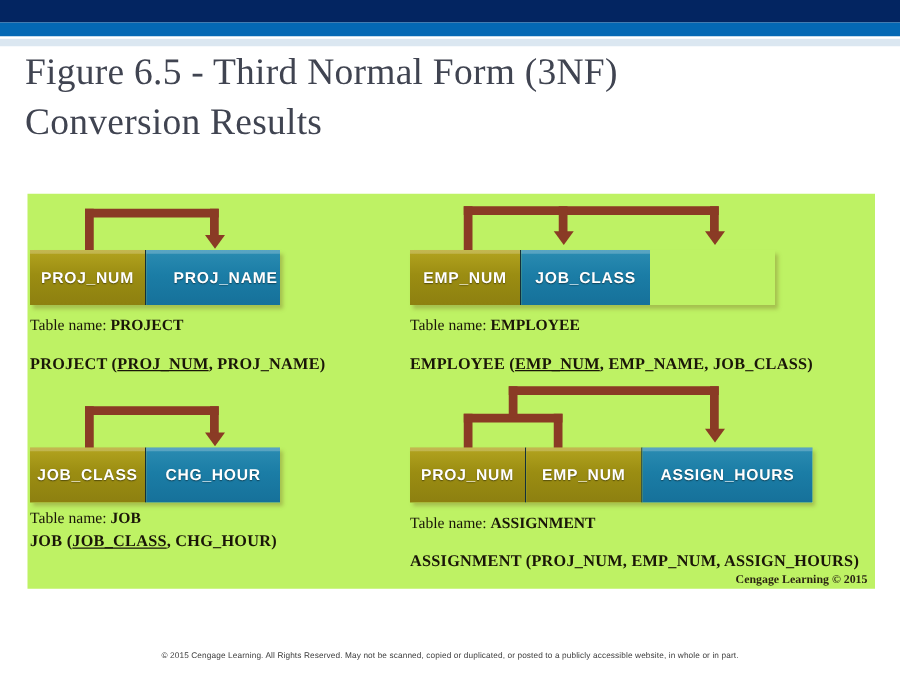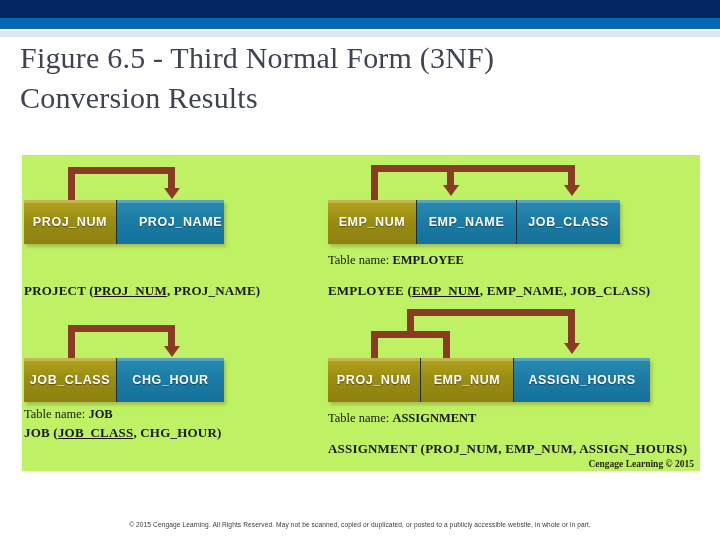--- a/index.html
+++ b/index.html
@@ -89,34 +89,36 @@
   <div class="ar" style="left:46px;top:12px;width:7px;height:34px;"></div>
   <div class="ar" style="left:46px;top:12px;width:107px;height:7px;"></div>
   <div class="ar" style="left:146px;top:12px;width:7px;height:23px;"></div>
   <div class="ah" style="left:141.5px;top:33px;"></div>
 
   <div class="tbl" style="left:2px;top:45px;width:200px;">
     <div class="cell pk" style="width:93px;">PROJ_NUM</div>
     <div class="cell at" style="width:107px;padding-left:20px;">PROJ_NAME</div>
   </div>
 
+  <div class="cap small" style="left:2px;top:98px;">
+    <span class="lite">Table name: </span><span>PROJECT</span>
+  </div>
   <div class="cap big" style="left:2px;top:128px;">
     <span>PROJECT  (</span><span class="pku">PROJ_NUM</span><span>, PROJ_NAME)</span>
   </div>
 
   <div class="ar" style="left:349px;top:10px;width:7px;height:36px;"></div>
   <div class="ar" style="left:349px;top:10px;width:204px;height:7px;"></div>
   <div class="ar" style="left:425px;top:10px;width:7px;height:22px;"></div>
   <div class="ah" style="left:420.5px;top:30px;"></div>
   <div class="ar" style="left:546px;top:10px;width:7px;height:22px;"></div>
   <div class="ah" style="left:541.5px;top:30px;"></div>
 
   <div class="tbl" style="left:306px;top:45px;width:292px;">
     <div class="cell pk" style="width:89px;">EMP_NUM</div>
-    <div class="cell at" style="width:100px;">EMP_NAME</div>
     <div class="cell at" style="width:103px;">JOB_CLASS</div>
   </div>
 
   <div class="cap big" style="left:306px;top:128px;">
     <span>EMPLOYEE  (</span><span class="pku">EMP_NUM</span><span>, EMP_NAME, JOB_CLASS)</span>
   </div>
   <div class="cap small" style="left:306px;top:98px;">
     <span class="lite">Table name: </span><span>EMPLOYEE</span>
   </div>
 

